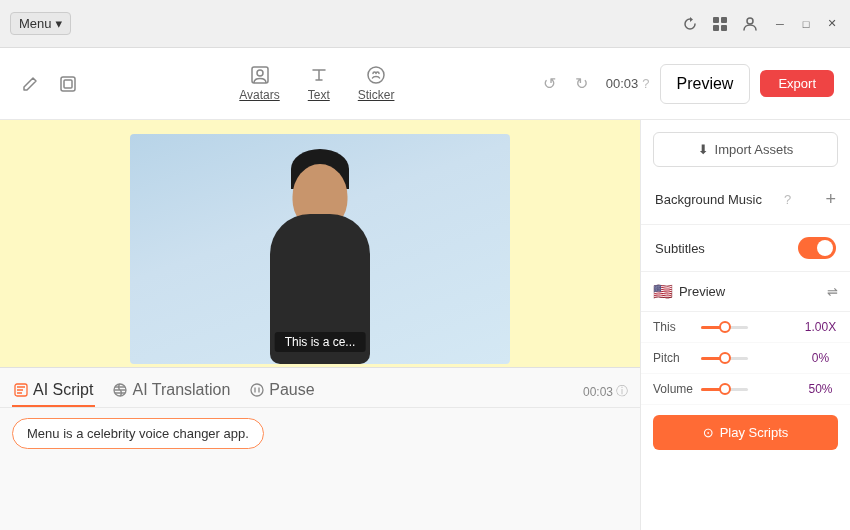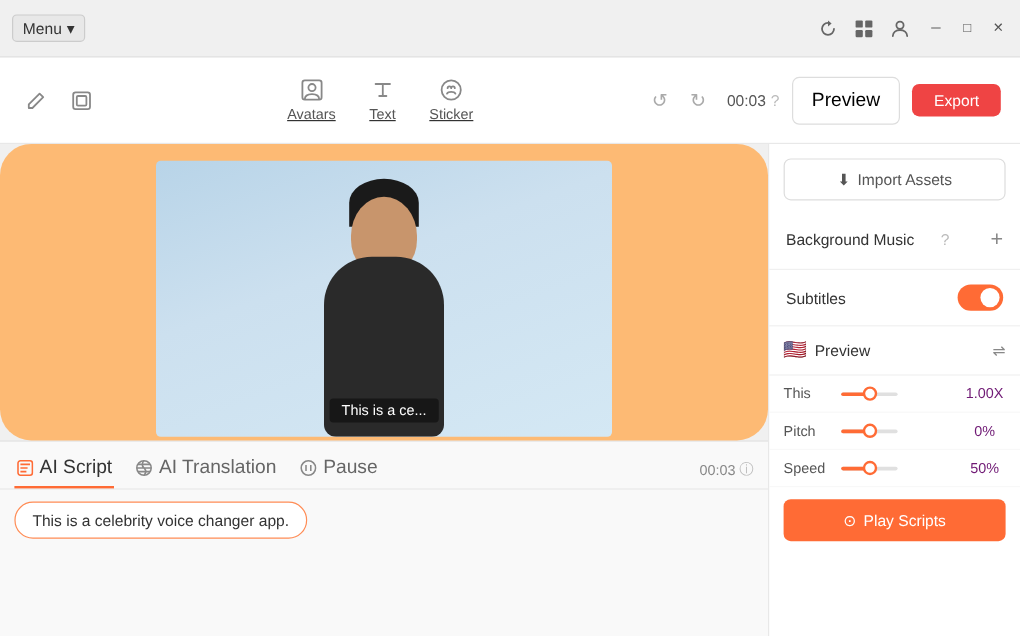--- a/index.html
+++ b/index.html
@@ -71,24 +71,23 @@
       flex-direction: column;
       background: #f0f0f0;
     }
 
     
     .video-area {
       flex: 1;
       display: flex;
       align-items: center;
       justify-content: center;
-      background: #fdba74;
+      background: #fef9c3;
       padding: 10px 10px 0 10px;
       position: relative;
-      border-radius: 26px;
     }
     .video-container {
       width: 380px;
       height: 230px;
       background: linear-gradient(160deg, #b8d4e8 0%, #cce0ef 40%, #d4e8f4 100%);
       border-radius: 4px;
       position: relative;
       overflow: hidden;
     }
     
@@ -458,21 +457,21 @@
             </svg>
             <span>Pause</span>
           </div>
         </div>
         <div class="tab-duration">
           <span>00:03</span>
           <span style="color:#bbb">ⓘ</span>
         </div>
       </div>
       <div class="editor-content">
-        <span class="script-text-box">This is a celebrity voice changer app.</span>
+        <span class="script-text-box">Menu is a celebrity voice changer app.</span>
       </div>
     </div>
   </div>
 
   <div style="display:flex; flex-direction:column; width:210px; background:#fff; border-left:1px solid #e8e8e8;">
 
     <button class="import-btn">
       <span>⬇</span>
       <span>Import Assets</span>
     </button>
@@ -516,21 +515,21 @@
       <div class="slider-row">
         <span class="slider-label">Pitch</span>
         <div class="slider-track">
           <div class="slider-fill" style="width:50%"></div>
           <div class="slider-thumb" style="left:50%"></div>
         </div>
         <span class="slider-val">0%</span>
       </div>
 
       <div class="slider-row">
-        <span class="slider-label">Speed</span>
+        <span class="slider-label">Volume</span>
         <div class="slider-track">
           <div class="slider-fill" style="width:50%"></div>
           <div class="slider-thumb" style="left:50%"></div>
         </div>
         <span class="slider-val">50%</span>
       </div>
 
       <button class="play-scripts-btn">
         <span>⊙</span>
         <span>Play Scripts</span>

